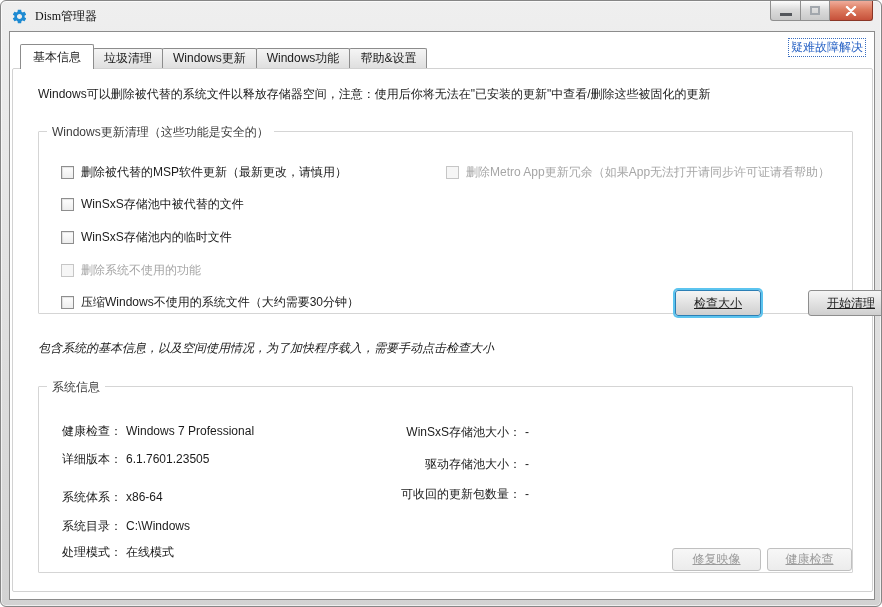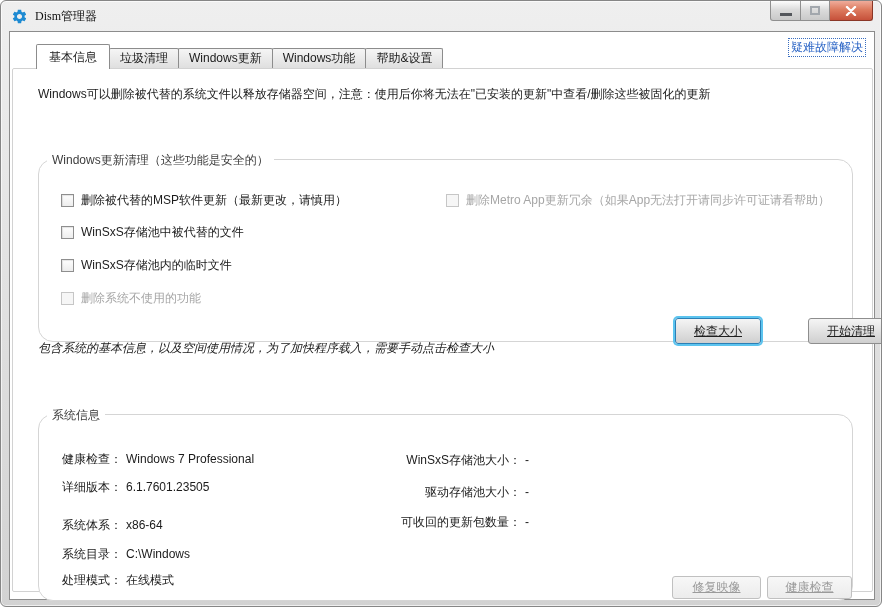--- a/index.html
+++ b/index.html
@@ -25,29 +25,29 @@
 
   .client{ position:absolute; left:8px; top:30px; width:866px; height:569px; background:#fff; border:1px solid #8c8c8c; }
 
   .trouble-link{ position:absolute; top:7px; right:9px; color:#2a64c5; cursor:pointer;
                  outline:1px dotted #3a6ec0; padding:0 2px; }
 
   .tabstrip{ position:absolute; left:10px; top:12px; height:25px; display:flex; align-items:flex-end; z-index:5; }
   .tab{ height:20px; margin-bottom:1px; padding:0 10px; display:flex; align-items:center; cursor:pointer;
         background:linear-gradient(#f5f5f5,#dfdfdf); border:1px solid #8c8c8c; border-bottom:none;
         border-radius:2px 2px 0 0; margin-left:-1px; color:#1b1b1b; }
-  .tab.active{ height:25px; margin-bottom:0; margin-left:16px; background:#fff; z-index:6; position:relative; padding:0 12px; }
+  .tab.active{ height:25px; margin-bottom:0; margin-left:0; background:#fff; z-index:6; position:relative; padding:0 12px; }
 
   .tabpage{ position:absolute; left:2px; top:36px; width:861px; height:524px; background:#fff;
             border:1px solid #d2d2d2; border-radius:2px; }
 
   .notice{ position:absolute; left:25px; top:17px; white-space:nowrap; color:#1a1a1a; }
   .hint{ position:absolute; left:25px; top:271px; white-space:nowrap; color:#1a1a1a;font-style:italic; }
 
-  .groupbox{ position:absolute; border:1px solid #d5d5d5; border-radius:15px; background:#fff;margin-top:28px; }
+  .groupbox{ position:absolute; border:1px solid #d5d5d5; border-radius:1px; background:#fff; }
   .group1{ left:25px; top:62px; width:815px; height:183px; }
   .group2{ left:25px; top:317px; width:815px; height:187px; }
   .group-title{ position:absolute; top:-8px; left:8px; background:#fff; padding:0 5px; color:#3d3d3d; white-space:nowrap; }
 
   .opt{ position:absolute; display:flex; align-items:center; gap:7px; height:16px; white-space:nowrap; cursor:pointer; }
   .cb{ width:13px; height:13px; flex:0 0 13px; border:1px solid #8e8e8e; background:linear-gradient(#fefefe,#ededed);
        box-shadow:inset 1px 1px 1px rgba(0,0,0,.10); }
   .opt.disabled{ cursor:default; }
   .opt.disabled .cb{ border-color:#c6c6c6; background:#f6f6f6; box-shadow:none; }
   .opt.disabled .cb-label{ color:#a6a6a6; }
@@ -121,20 +121,24 @@
           <span class="cb-label">WinSxS存储池中被代替的文件</span>
         </div>
         <div class="opt" style="left:22px;top:97px">
           <span class="cb"></span>
           <span class="cb-label">WinSxS存储池内的临时文件</span>
         </div>
         <div class="opt disabled" style="left:22px;top:130px">
           <span class="cb"></span>
           <span class="cb-label">删除系统不使用的功能</span>
         </div>
+        <div class="opt" style="left:22px;top:162px">
+          <span class="cb"></span>
+          <span class="cb-label">压缩Windows不使用的系统文件（大约需要30分钟）</span>
+        </div>
 
         <div class="btn default" style="left:636px;top:158px;width:86px;height:26px">检查大小</div>
         <div class="btn" style="left:769px;top:158px;width:86px;height:26px">开始清理</div>
       </div>
 
       <div class="hint">包含系统的基本信息，以及空间使用情况，为了加快程序载入，需要手动点击检查大小</div>
 
       <div class="groupbox group2">
         <span class="group-title">系统信息</span>
 

